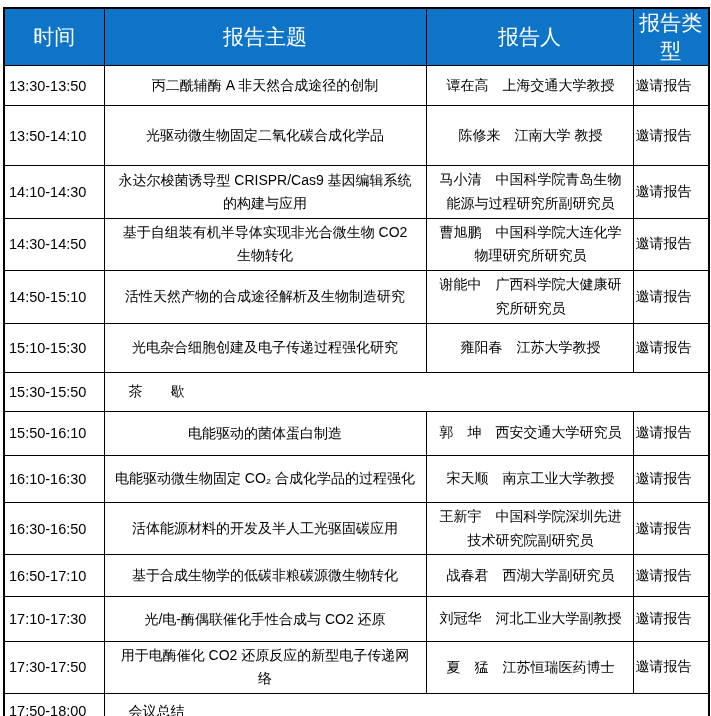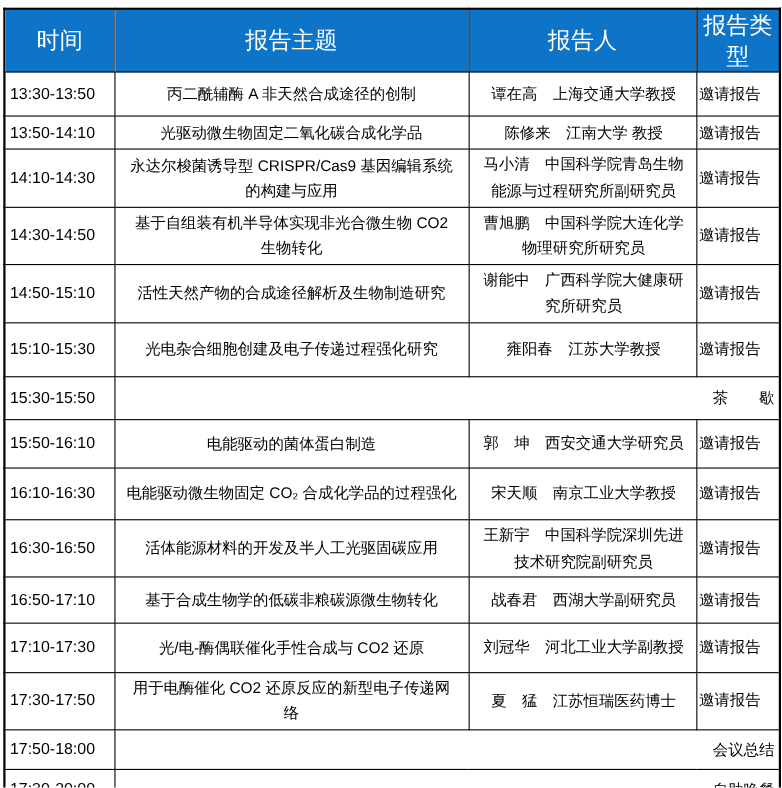--- a/index.html
+++ b/index.html
@@ -52,21 +52,21 @@
   td.speaker{
     text-align:center;
     padding:2px 6px 2px 8px;
     line-height:1.7;
   }
   td.type{
     white-space:nowrap;
     padding:2px 2px;
   }
   td.merged{
-    text-align:right;
+    text-align:left;
     line-height:1.5;
     padding-left:24px;
   }
 </style>
 </head>
 <body>
 
 <table>
   <colgroup>
     <col style="width:100px">
@@ -82,21 +82,21 @@
       <th>报告类型</th>
     </tr>
   </thead>
   <tbody>
       <tr style="height: 40px;">
         <td class="time">13:30-13:50</td>
         <td class="topic">丙二酰辅酶 A 非天然合成途径的创制</td>
         <td class="speaker">谭在高　上海交通大学教授</td>
         <td class="type">邀请报告</td>
       </tr>
-      <tr style="height: 30px;">
+      <tr style="height: 60px;">
         <td class="time">13:50-14:10</td>
         <td class="topic">光驱动微生物固定二氧化碳合成化学品</td>
         <td class="speaker">陈修来　江南大学 教授</td>
         <td class="type">邀请报告</td>
       </tr>
       <tr style="height: 46px;">
         <td class="time">14:10-14:30</td>
         <td class="topic">永达尔梭菌诱导型 CRISPR/Cas9 基因编辑系统的构建与应用</td>
         <td class="speaker">马小清　中国科学院青岛生物能源与过程研究所副研究员</td>
         <td class="type">邀请报告</td>

